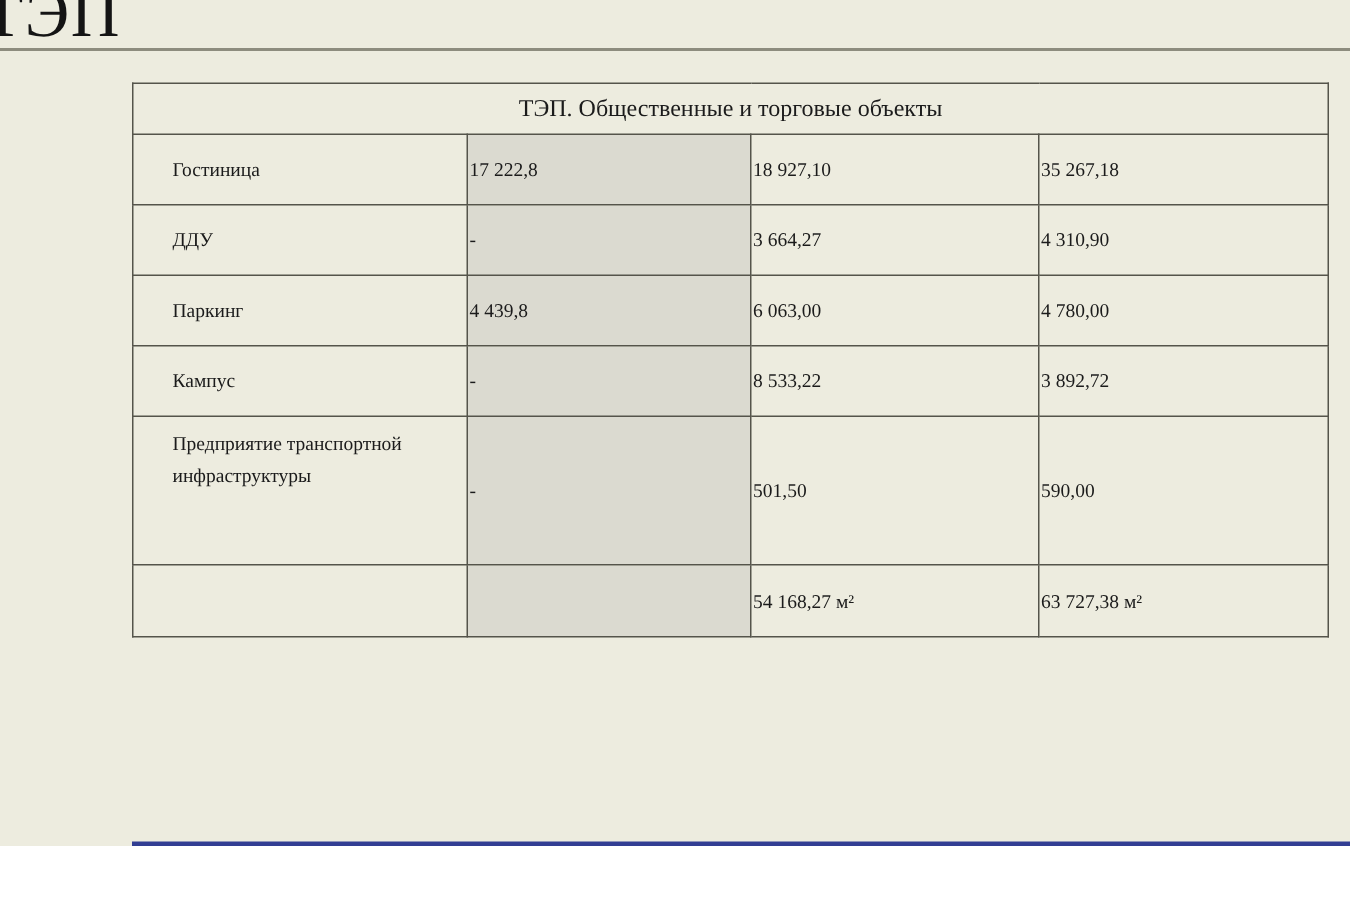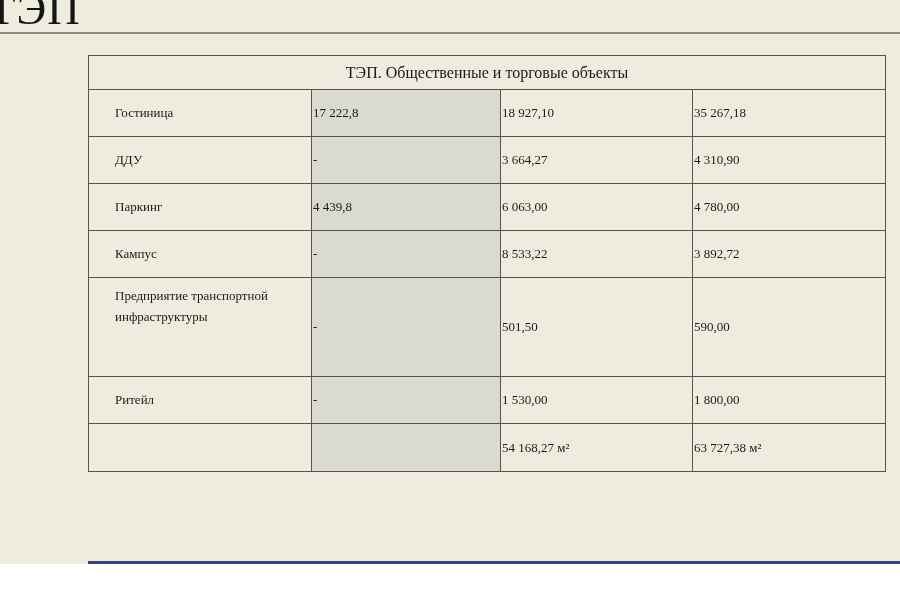--- a/index.html
+++ b/index.html
@@ -108,26 +108,20 @@
     <td class="num-cell shaded">-</td>
     <td class="num-cell">8 533,22</td>
     <td class="num-cell">3 892,72</td>
   </tr>
         <tr class="data-row tall">
     <td class="name-cell">Предприятие транспортной инфраструктуры</td>
     <td class="num-cell shaded">-</td>
     <td class="num-cell">501,50</td>
     <td class="num-cell">590,00</td>
   </tr>
-        <tr class="data-row">
-    <td class="name-cell">Ритейл</td>
-    <td class="num-cell shaded">-</td>
-    <td class="num-cell">1 530,00</td>
-    <td class="num-cell">1 800,00</td>
-  </tr>
       </tbody>
     <tfoot>
       <tr class="totals-row">
         <td class="name-cell"></td>
         <td class="num-cell shaded"></td>
         <td class="num-cell total">54 168,27 м²</td>
         <td class="num-cell total">63 727,38 м²</td>
       </tr>
     </tfoot>
   </table>

